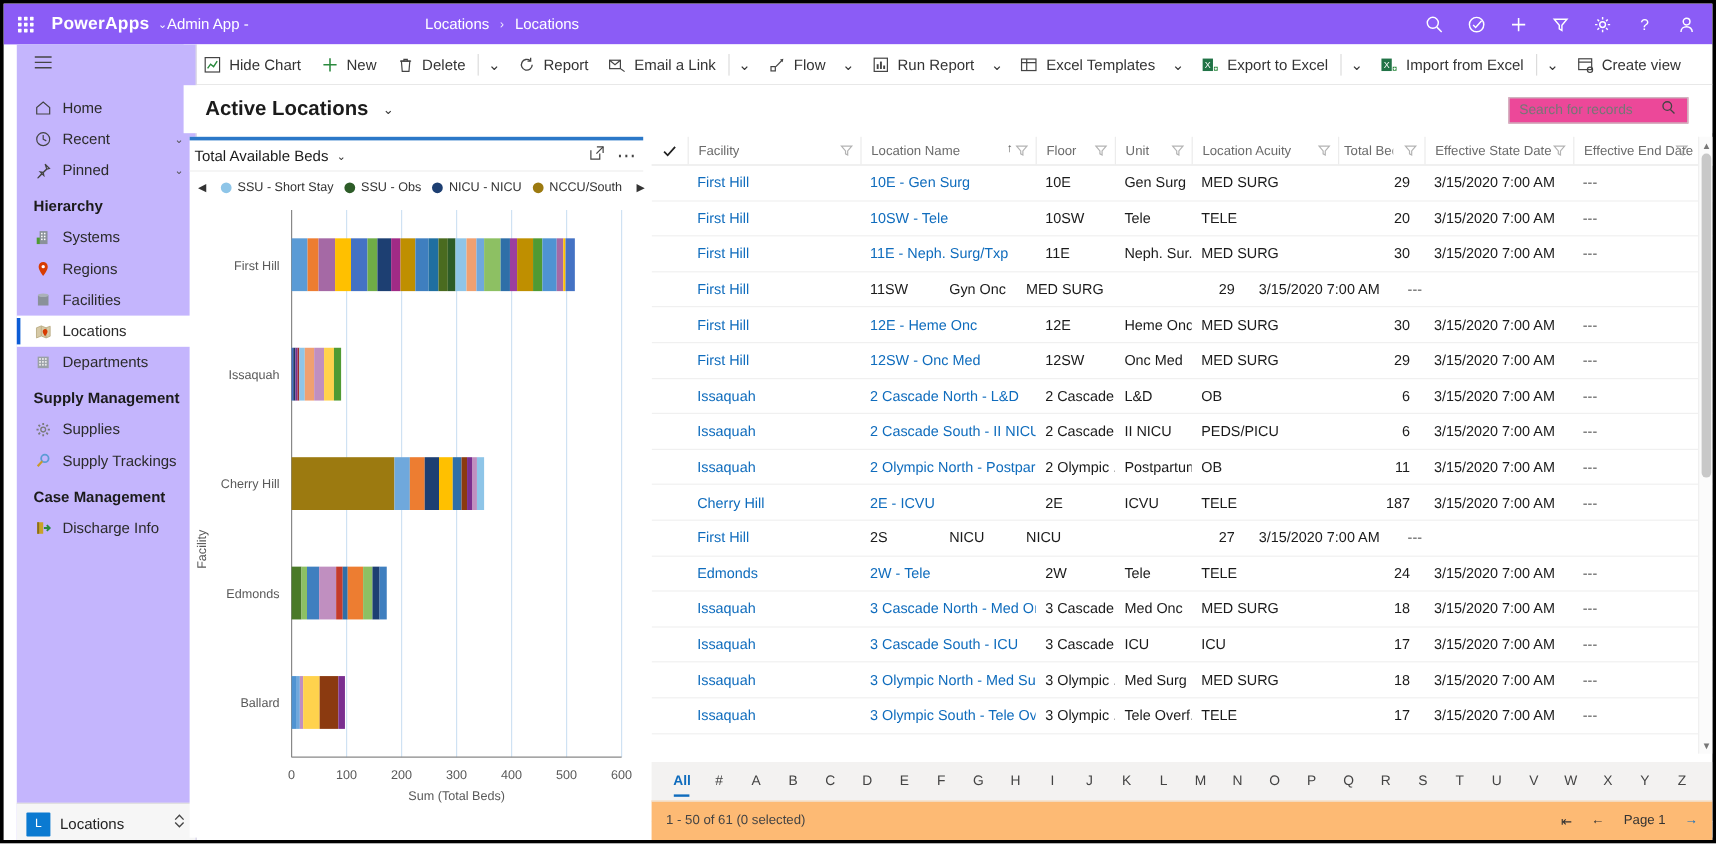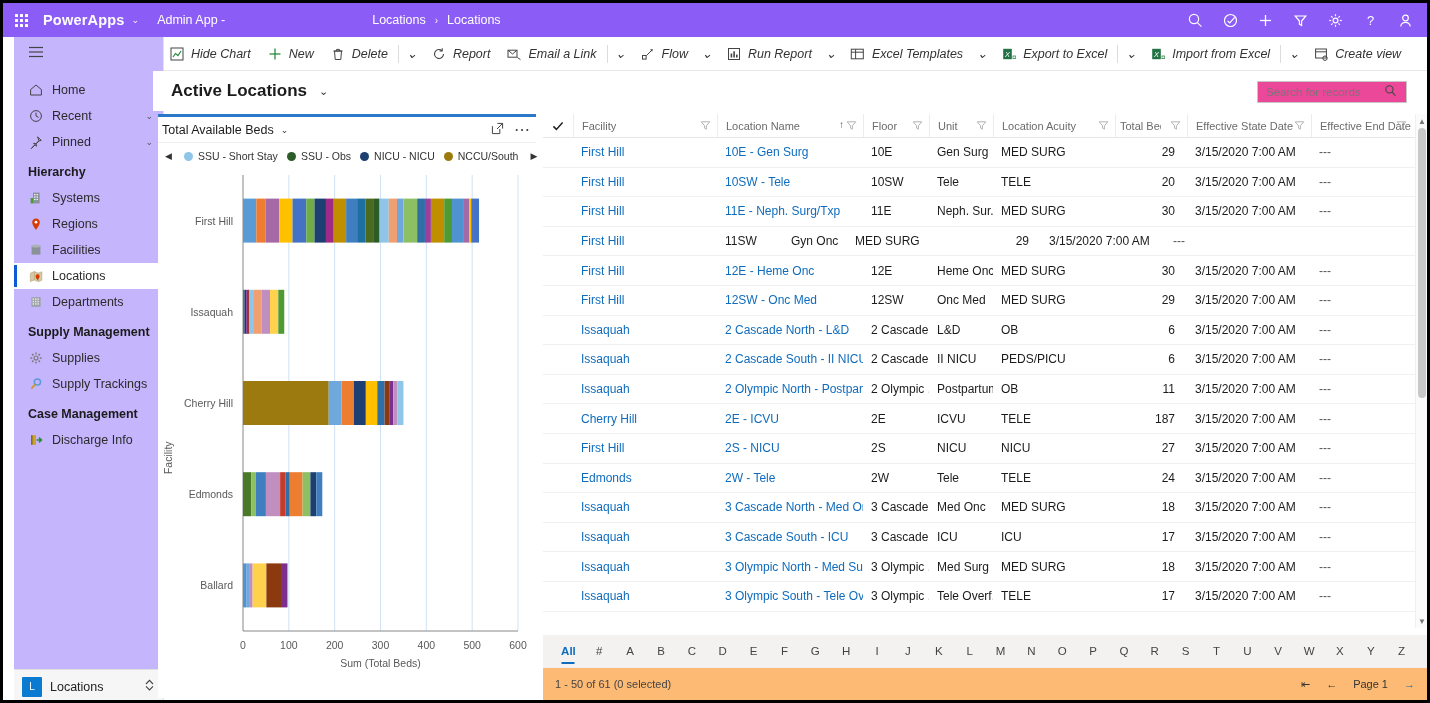--- a/index.html
+++ b/index.html
@@ -15,35 +15,35 @@
   
   .topbar {
     position:absolute; left:0; top:0; width:1424px; height:34px;
     background:#8b5cf6; display:flex; align-items:center; color:#fff;
   }
   .waffle { width:36px; height:34px; display:flex; align-items:center; justify-content:center; cursor:pointer; }
   .waffle-grid { display:grid; grid-template-columns:repeat(3,3px); grid-template-rows:repeat(3,3px); gap:2px; }
   .waffle-grid i { width:3px; height:3px; background:#fff; display:block; border-radius:0.5px; }
   .brand { font-size:14.5px; font-weight:bold; margin-left:4px; letter-spacing:.2px; }
   .chev { font-size:9px; margin-left:7px; opacity:.95; }
-  .appname { font-size:12.5px; margin-left:18px; display:flex; align-items:center; gap:5px; white-space:nowrap; }
+  .appname { font-size:12.5px; display:flex; align-items:center; gap:5px; white-space:nowrap; }
   .redacted { display:inline-block; width:112px; height:11px; border-radius:2px;
      background:linear-gradient(90deg,#a45ba4 0%,#b579b5 12%,#a濃 0%,#9c529c 22%,#b97eb9 38%,#a55fa5 55%,#bb82bb 70%,#a157a1 85%,#b374b3 100%);
      filter: blur(2.2px); opacity:.95; vertical-align:middle; }
   .crumbs { font-size:12.5px; margin-left:30px; display:flex; align-items:center; gap:9px; white-space:nowrap; }
   .crumbs .sep { font-size:10px; opacity:.9; }
   .topicons { position:absolute; right:4px; top:0; height:34px; display:flex; align-items:center; }
   .ticon { width:35px; height:34px; display:flex; align-items:center; justify-content:center; cursor:pointer; }
   .ticon svg { display:block; }
 
   
   .cmdbar {
     position:absolute; left:150px; top:34px; width:1274px; height:34px;
     background:#fff; border-bottom:1px solid #e8e8e8;
-    display:flex; align-items:center; padding-left:8px; font-size:12.5px; color:#333;font-style:italic;
+    display:flex; align-items:center; padding-left:8px; font-size:12.5px; color:#333;
   }
   .cmd { display:flex; align-items:center; height:34px; padding:0 8px; gap:6px; cursor:pointer; white-space:nowrap; }
   .cmd-ico { width:16px; height:16px; display:flex; align-items:center; justify-content:center; flex:0 0 16px; }
   .cdd { width:22px; height:34px; display:flex; align-items:center; justify-content:center; cursor:pointer; color:#333; }
   .vdiv { width:1px; height:18px; background:#dcdcdc; margin:0 2px; }
 
   
   .sidenav {
     position:absolute; left:0; top:34px; width:150px; height:666px;
     background:#c4b5fd; border-right:1px solid #e3e3e3;margin-left:11px;
@@ -845,21 +845,20 @@
           <div class="cell c-flr">2E</div>
           <div class="cell c-unit">ICVU</div>
           <div class="cell c-acu">TELE</div>
           <div class="cell c-beds num">187</div>
           <div class="cell c-esd">3/15/2020 7:00 AM</div>
           <div class="cell c-eed muted">---</div>
         </div>
         <div class="row">
           <div class="rowpad"></div>
           <div class="cell c-fac link">First Hill</div>
-          <div class="cell c-loc link">2S - NICU</div>
           <div class="cell c-flr">2S</div>
           <div class="cell c-unit">NICU</div>
           <div class="cell c-acu">NICU</div>
           <div class="cell c-beds num">27</div>
           <div class="cell c-esd">3/15/2020 7:00 AM</div>
           <div class="cell c-eed muted">---</div>
         </div>
         <div class="row">
           <div class="rowpad"></div>
           <div class="cell c-fac link">Edmonds</div>

